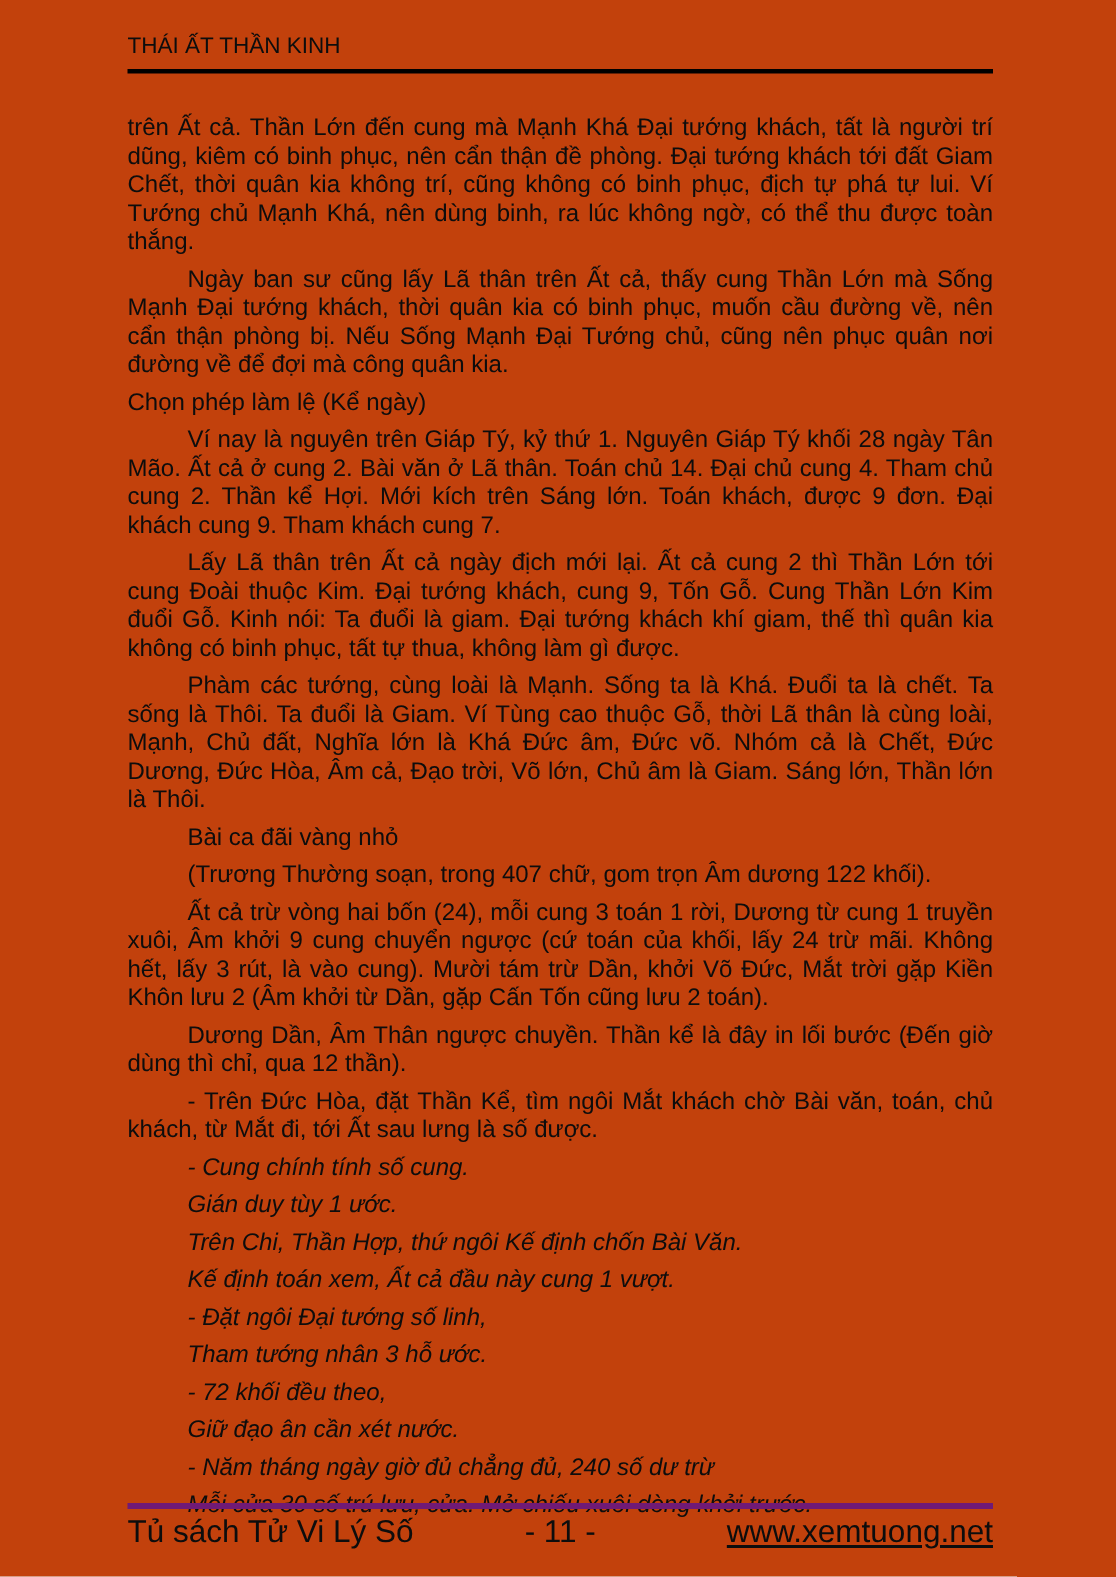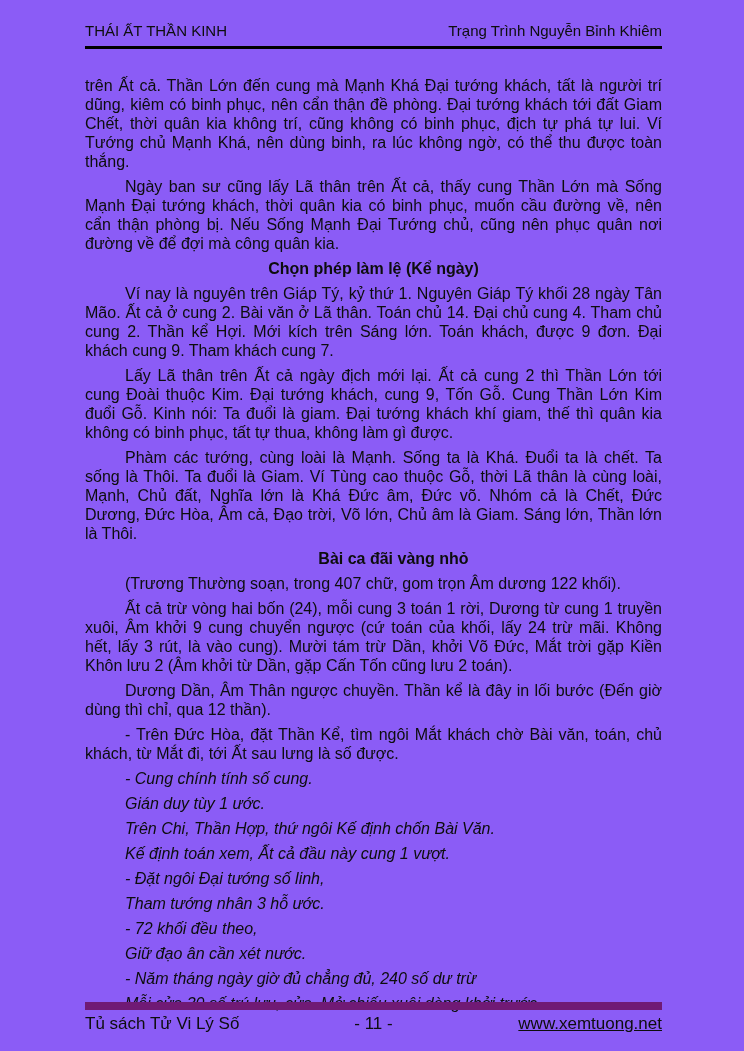--- a/index.html
+++ b/index.html
@@ -5,21 +5,21 @@
   html, body {
     margin: 0;
     padding: 0;
     background: #e8e8e8;
   }
   .page {
     position: relative;
     width: 744px;
     height: 1051px;
     margin: 0 auto;
-    background: #8b5cf6;
+    background: #c2410c;
     font-family: "Liberation Sans", "DejaVu Sans", sans-serif;
     color: #0d0d0d;
     overflow: hidden;
     box-sizing: border-box;
     padding-left: 29px;
   }
   .header {
     position: absolute;
     top: 22px;
     left: 85px;
@@ -43,60 +43,58 @@
     margin: 0 0 6px 0;
   }
   .para {
     text-align: justify;
     text-indent: 40px;
   }
   .para.no-indent {
     text-indent: 0;
   }
   .section-heading {
-    font-weight: bold;
+    font-weight: normal;
     text-indent: 0;
     margin: 2px 0 6px 0;
-    text-align: center;
   }
   .section-heading.indented {
     text-indent: 40px;
   }
   .vline {
     text-indent: 40px;
     text-align: left;
     font-style: italic;
   }
   .footer {
     position: absolute;
     left: 85px;
     right: 82px;
     top: 1002px;
-    border-top: 8px solid #701a75;
+    border-top: 4px solid #701a75;
     padding-top: 4px;
     display: flex;
     align-items: baseline;
-    font-size: 17px;
+    font-size: 21px;
   }
   .footer .f-left  { flex: 1; text-align: left; }
   .footer .f-center{ flex: 1; text-align: center; }
   .footer .f-right { flex: 1; text-align: right; }
   .footer a {
     color: #0d0d0d;
     text-decoration: underline;
   }
 </style>
 </head>
 <body>
 
 <div class="page">
 
   <div class="header">
     <span>THÁI ẤT THẦN KINH</span>
-    <span>Trạng Trình Nguyễn Bỉnh Khiêm</span>
   </div>
 
   <div class="content">
     <p class="para no-indent">trên Ất cả. Thần Lớn đến cung mà Mạnh Khá Đại tướng khách, tất là người trí dũng, kiêm có binh phục, nên cẩn thận đề phòng. Đại tướng khách tới đất Giam Chết, thời quân kia không trí, cũng không có binh phục, địch tự phá tự lui. Ví Tướng chủ Mạnh Khá, nên dùng binh, ra lúc không ngờ, có thể thu được toàn thắng.</p>
     <p class="para">Ngày ban sư cũng lấy Lã thân trên Ất cả, thấy cung Thần Lớn mà Sống Mạnh Đại tướng khách, thời quân kia có binh phục, muốn cầu đường về, nên cẩn thận phòng bị. Nếu Sống Mạnh Đại Tướng chủ, cũng nên phục quân nơi đường về để đợi mà công quân kia.</p>
     <p class="section-heading">Chọn phép làm lệ (Kể ngày)</p>
     <p class="para">Ví nay là nguyên trên Giáp Tý, kỷ thứ 1. Nguyên Giáp Tý khối 28 ngày Tân Mão. Ất cả ở cung 2. Bài văn ở Lã thân. Toán chủ 14. Đại chủ cung 4. Tham chủ cung 2. Thần kể Hợi. Mới kích trên Sáng lớn. Toán khách, được 9 đơn. Đại khách cung 9. Tham khách cung 7.</p>
     <p class="para">Lấy Lã thân trên Ất cả ngày địch mới lại. Ất cả cung 2 thì Thần Lớn tới cung Đoài thuộc Kim. Đại tướng khách, cung 9, Tốn Gỗ. Cung Thần Lớn Kim đuổi Gỗ. Kinh nói: Ta đuổi là giam. Đại tướng khách khí giam, thế thì quân kia không có binh phục, tất tự thua, không làm gì được.</p>
     <p class="para">Phàm các tướng, cùng loài là Mạnh. Sống ta là Khá. Đuổi ta là chết. Ta sống là Thôi. Ta đuổi là Giam. Ví Tùng cao thuộc Gỗ, thời Lã thân là cùng loài, Mạnh, Chủ đất, Nghĩa lớn là Khá Đức âm, Đức võ. Nhóm cả là Chết, Đức Dương, Đức Hòa, Âm cả, Đạo trời, Võ lớn, Chủ âm là Giam. Sáng lớn, Thần lớn là Thôi.</p>
     <p class="section-heading indented">Bài ca đãi vàng nhỏ</p>

